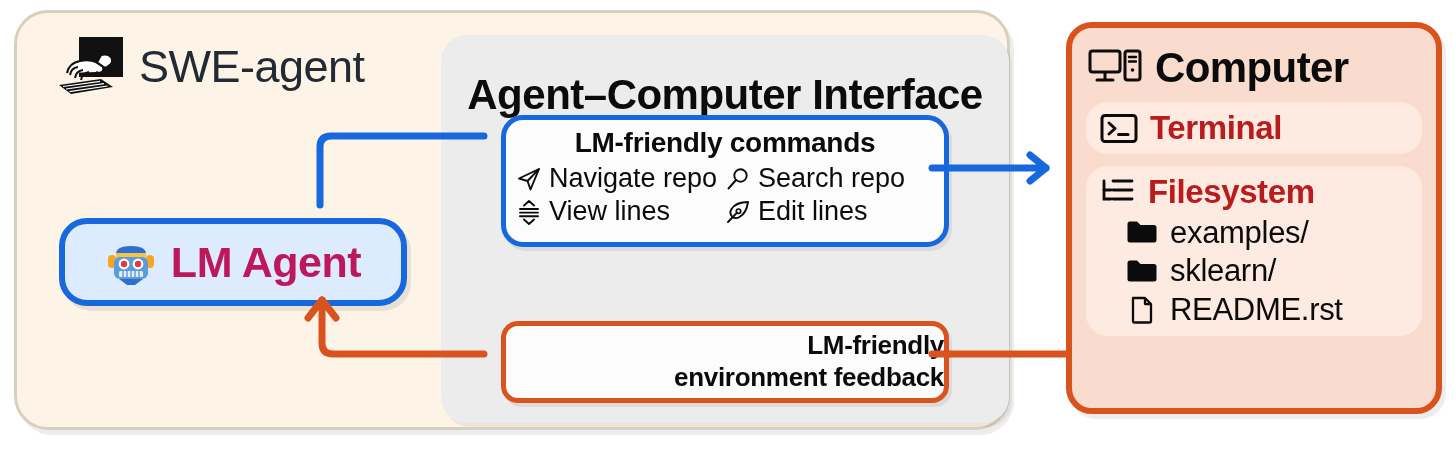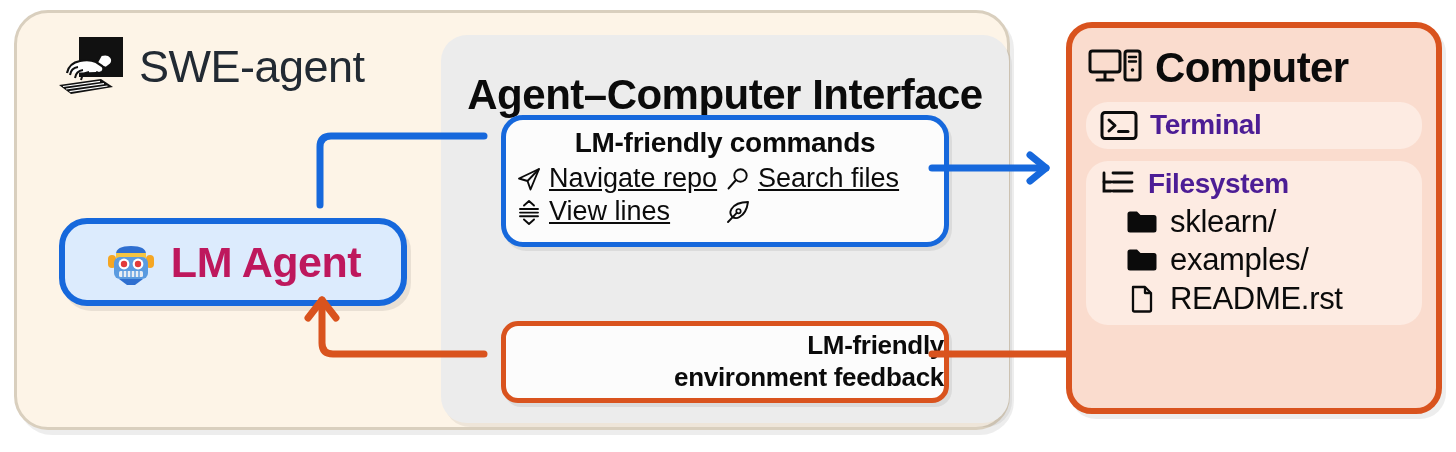--- a/index.html
+++ b/index.html
@@ -57,21 +57,21 @@
     box-shadow:3px 4px 0 rgba(0,0,0,0.07);
   }
   .cmd-title{
     text-align:center;font-size:28px;font-weight:700;color:#0B0B0B;
     margin-top:7px;letter-spacing:-0.3px;
   }
   .cmd-grid{
     margin-top:4px;display:grid;grid-template-columns:1fr 1fr;
     row-gap:2px;column-gap:0px;padding:0 10px;
   }
-  .cmd{display:flex;align-items:center;gap:7px;font-size:27px;color:#0B0B0B;line-height:1.15;text-decoration:underline;}
+  .cmd{display:flex;align-items:center;gap:7px;font-size:27px;color:#0B0B0B;line-height:1.15;}
   .cmd svg{flex:none;display:block;}
 
   
   .fb-box{
     position:absolute;left:484px;top:308px;width:448px;height:82px;
     background:#FCFCFC;border:5px solid #D9531E;border-radius:17px;
     box-sizing:border-box;display:flex;flex-direction:column;
     align-items:flex-end;justify-content:center;
     box-shadow:3px 4px 0 rgba(0,0,0,0.07);
   }
@@ -87,21 +87,21 @@
     box-shadow:4px 5px 0 rgba(0,0,0,0.07);
   }
   .comp-head{
     display:flex;align-items:center;gap:13px;margin:18px 0 4px 16px;
   }
   .comp-head .label{font-size:42px;font-weight:700;color:#0B0B0B;letter-spacing:-0.6px;line-height:1;}
   .pill{
     background:#FDEBE2;border-radius:22px;margin:12px 14px 0 14px;padding:8px 14px;
   }
   .pill-head{display:flex;align-items:center;gap:12px;}
-  .pill-head .label{font-size:28px;font-weight:700;color:#4c1d95;letter-spacing:-0.4px;line-height:1.1;}
+  .pill-head .label{font-size:33px;font-weight:700;color:#b91c1c;letter-spacing:-0.4px;line-height:1.1;}
   .fs-list{margin-top:4px;}
   .fs-row{display:flex;align-items:center;gap:12px;padding-left:26px;margin-top:3px;}
   .fs-row .label{font-size:31px;color:#0B0B0B;letter-spacing:-0.3px;line-height:1.15;}
 
   svg.icn{display:block;flex:none;}
 
   
   .wires{position:absolute;inset:0;pointer-events:none;}
 </style>
 </head>
@@ -171,21 +171,21 @@
           <span>Navigate repo</span>
         </div>
 
         <div class="cmd">
           <span>
             <svg class="icn" width="26" height="26" viewBox="0 0 26 26" aria-hidden="true">
               <circle cx="15.5" cy="9.5" r="6.2" fill="none" stroke="#0B0B0B" stroke-width="1.9"></circle>
               <path d="M11 14 L3.5 22.5" fill="none" stroke="#0B0B0B" stroke-width="1.9" stroke-linecap="round"></path>
             </svg>
           </span>
-          <span>Search files</span>
+          <span>Search repo</span>
         </div>
 
         <div class="cmd">
           <span>
             <svg class="icn" width="26" height="26" viewBox="0 0 26 26" aria-hidden="true">
               <path d="M8 6.5 L13 2 L18 6.5" fill="none" stroke="#0B0B0B" stroke-width="1.9" stroke-linecap="round" stroke-linejoin="round"></path>
               <path d="M4 10 H22 M4 13.6 H22 M4 17.2 H22" stroke="#0B0B0B" stroke-width="1.9" stroke-linecap="round"></path>
               <path d="M8 20.5 L13 25 L18 20.5" fill="none" stroke="#0B0B0B" stroke-width="1.9" stroke-linecap="round" stroke-linejoin="round"></path>
             </svg>
           </span>
@@ -193,20 +193,21 @@
         </div>
 
         <div class="cmd">
           <span>
             <svg class="icn" width="26" height="26" viewBox="0 0 26 26" aria-hidden="true">
               <path d="M23 3 q-12 0 -16.5 7 q-2.5 4 0.5 7.5 q3.5 3 7.5 0.5 Q21.5 14 23 3 Z" fill="none" stroke="#0B0B0B" stroke-width="1.9" stroke-linejoin="round"></path>
               <circle cx="13.5" cy="12.2" r="2.2" fill="none" stroke="#0B0B0B" stroke-width="1.7"></circle>
               <path d="M11.8 13.9 L3 23" fill="none" stroke="#0B0B0B" stroke-width="1.9" stroke-linecap="round"></path>
             </svg>
           </span>
+          <span>Edit lines</span>
         </div>
       </div>
     </div>
 
     <div class="fb-box">
       <span>LM-friendly</span>
       <span>environment feedback</span>
     </div>
   </div>
 
@@ -251,30 +252,30 @@
         <span class="label">Filesystem</span>
       </div>
 
       <div class="fs-list">
         <div class="fs-row">
           <span>
             <svg class="icn" width="32" height="26" viewBox="0 0 32 26" aria-hidden="true">
               <path d="M1.5 5 q0 -2.5 2.5 -2.5 H11 l3.5 3.5 H28 q2.5 0 2.5 2.5 V21 q0 2.5 -2.5 2.5 H4 q-2.5 0 -2.5 -2.5 Z" fill="#0B0B0B"></path>
             </svg>
           </span>
-          <span class="label">sklearn/</span>
+          <span class="label">examples/</span>
         </div>
 
         <div class="fs-row">
           <span>
             <svg class="icn" width="32" height="26" viewBox="0 0 32 26" aria-hidden="true">
               <path d="M1.5 5 q0 -2.5 2.5 -2.5 H11 l3.5 3.5 H28 q2.5 0 2.5 2.5 V21 q0 2.5 -2.5 2.5 H4 q-2.5 0 -2.5 -2.5 Z" fill="#0B0B0B"></path>
             </svg>
           </span>
-          <span class="label">examples/</span>
+          <span class="label">sklearn/</span>
         </div>
 
         <div class="fs-row">
           <span>
             <svg class="icn" width="32" height="28" viewBox="0 0 32 28" aria-hidden="true">
               <path d="M7 2 H19 L25 8 V25 q0 1.5 -1.5 1.5 H8.5 Q7 26.5 7 25 Z" fill="none" stroke="#0B0B0B" stroke-width="2.3" stroke-linejoin="round"></path>
               <path d="M19 2 V8 H25" fill="none" stroke="#0B0B0B" stroke-width="2.3" stroke-linejoin="round"></path>
             </svg>
           </span>
           <span class="label">README.rst</span>

